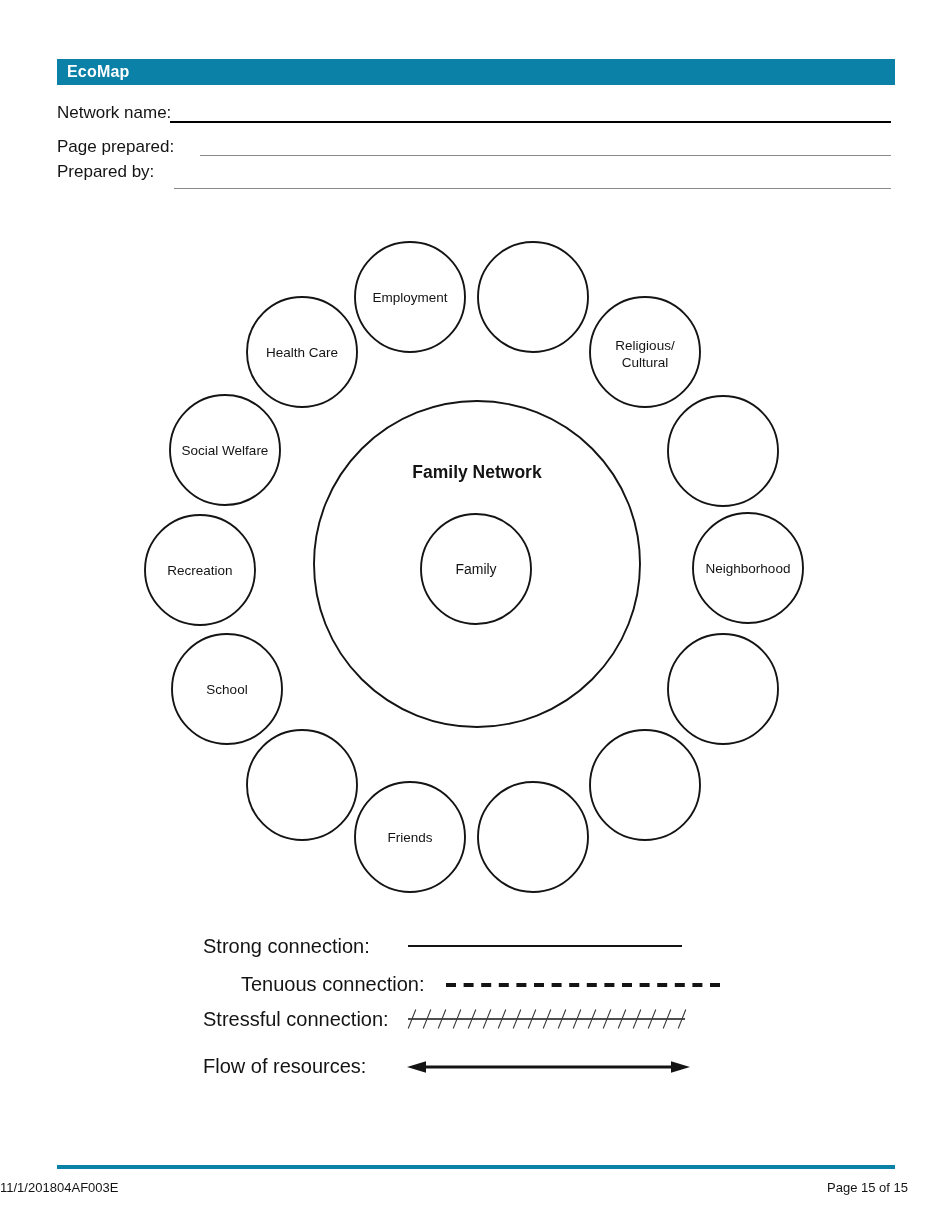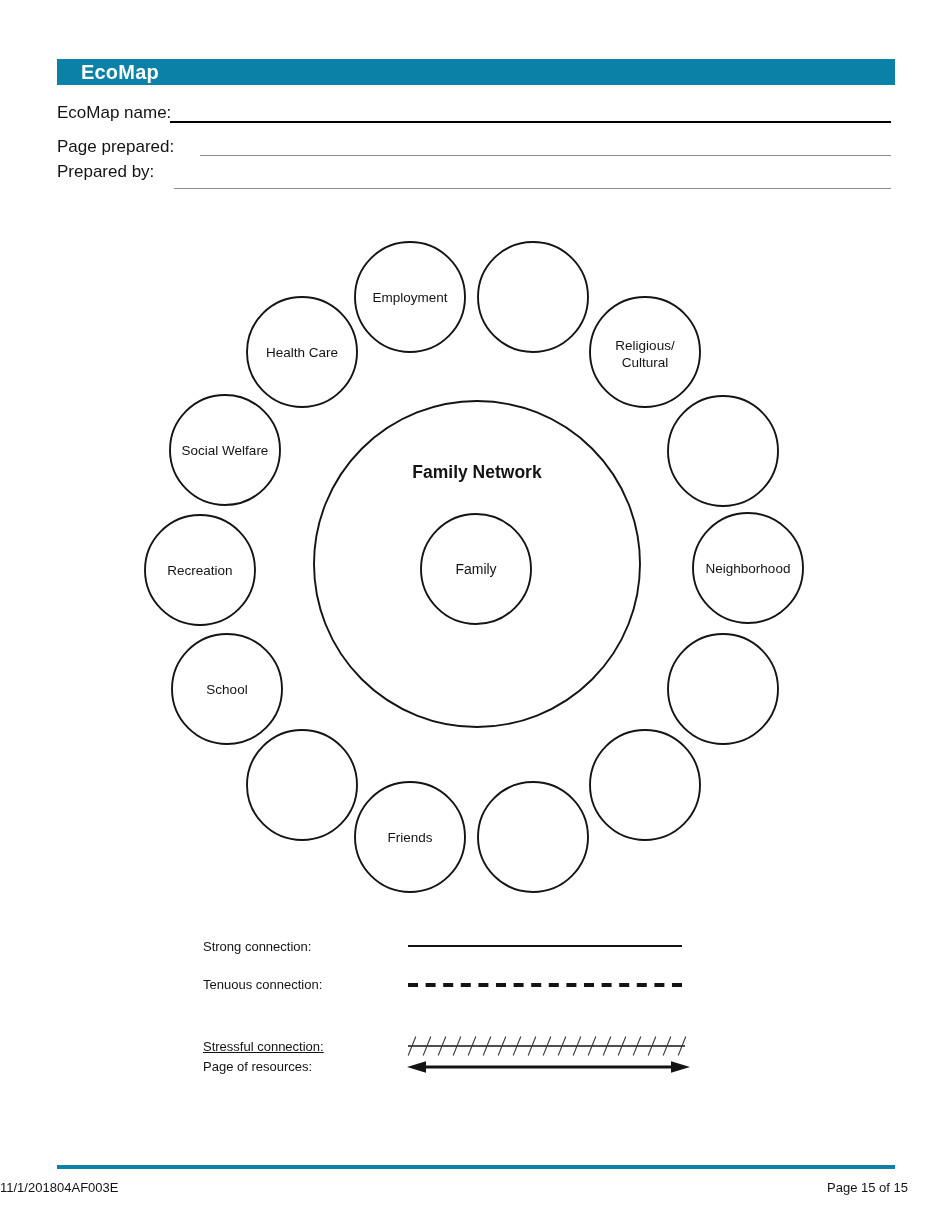--- a/index.html
+++ b/index.html
@@ -17,22 +17,22 @@
   .header-bar {
     position: absolute;
     left: 57px; top: 59px;
     width: 838px; height: 26px;
     background: #0b81a8;
     display: flex; align-items: center;
   }
   .header-bar .title {
     color: #ffffff;
     font-weight: bold;
-    font-size: 20px;
-    padding-left: 24px;
+    font-size: 16px;
+    padding-left: 10px;
     letter-spacing: 0.2px;
   }
 
   
   .field-label {
     position: absolute;
     left: 57px;
     font-size: 17px;
     color: #141414;
     white-space: nowrap;
@@ -55,21 +55,21 @@
   .legend-row {
     position: absolute;
     left: 203px;
     width: 520px; height: 26px;
     display: flex;
     align-items: center;
   }
   .legend-label {
     width: 203px;
     flex: none;
-    font-size: 13px;
+    font-size: 20px;
     color: #141414;
     white-space: nowrap;
   }
   .legend-glyph { flex: none; display: block; }
 
   
   .footer-rule {
     position: absolute;
     left: 57px; top: 1165px;
     width: 838px; height: 4px;
@@ -88,21 +88,21 @@
 </style>
 </head>
 <body>
 
 <div class="page">
 
   <div class="header-bar" style="background-color: rgb(11, 129, 168);">
     <span class="title">EcoMap</span>
   </div>
 
-  <span class="field-label" style="top:103px;">EcoMap name:</span>
+  <span class="field-label" style="top:103px;">Network name:</span>
   <div class="field-line dark" style="left:170px; width:721px; top:121px;"></div>
 
   <span class="field-label" style="top:136.5px;">Page prepared:</span>
   <div class="field-line light" style="left:200px; width:691px; top:155px;"></div>
 
   <span class="field-label" style="top:162px;">Prepared by:</span>
   <div class="field-line light" style="left:174px; width:717px; top:188px;"></div>
 
   <svg class="diagram" id="diagram" viewBox="0 0 950 1230">
       <circle cx="477" cy="564" r="163" fill="none" stroke="#141414" stroke-width="1.9"></circle>
@@ -134,27 +134,27 @@
       <text x="302" y="357" text-anchor="middle" fill="#141414" font-family="Liberation Sans, sans-serif" font-size="13.5">Health Care</text>
     </svg>
 
   <div id="legend">
       <div class="legend-row" style="top: 933px;">
         <span class="legend-label">Strong connection:</span>
         <svg width="285" height="26" viewBox="0 0 285 26" class="legend-glyph">
           <line x1="2" y1="13" x2="276" y2="13" stroke="#141414" stroke-width="2.2"></line>
         </svg>
       </div>
-      <div class="legend-row" style="top: 971.5px;">
+      <div class="legend-row" style="top: 971.5px; margin-left: 38px;">
         <span class="legend-label">Tenuous connection:</span>
         <svg width="285" height="26" viewBox="0 0 285 26" class="legend-glyph">
           <line x1="2" y1="13" x2="277" y2="13" stroke="#141414" stroke-width="3.8" stroke-dasharray="10 7.6"></line>
         </svg>
       </div>
-      <div class="legend-row" style="top: 1033px; text-decoration: underline;">
+      <div class="legend-row" style="top: 1006px;">
         <span class="legend-label">Stressful connection:</span>
         <svg width="285" height="26" viewBox="0 0 285 26" class="legend-glyph">
           <line x1="2" y1="13" x2="279" y2="13" stroke="#141414" stroke-width="1.6"></line>
           <line x1="9.8" y1="3.5" x2="2.2" y2="22.5" stroke="#3a3a3a" stroke-width="1.1"></line>
           <line x1="24.8" y1="3.5" x2="17.2" y2="22.5" stroke="#3a3a3a" stroke-width="1.1"></line>
           <line x1="39.8" y1="3.5" x2="32.2" y2="22.5" stroke="#3a3a3a" stroke-width="1.1"></line>
           <line x1="54.8" y1="3.5" x2="47.2" y2="22.5" stroke="#3a3a3a" stroke-width="1.1"></line>
           <line x1="69.8" y1="3.5" x2="62.2" y2="22.5" stroke="#3a3a3a" stroke-width="1.1"></line>
           <line x1="84.8" y1="3.5" x2="77.2" y2="22.5" stroke="#3a3a3a" stroke-width="1.1"></line>
           <line x1="99.8" y1="3.5" x2="92.2" y2="22.5" stroke="#3a3a3a" stroke-width="1.1"></line>
@@ -166,21 +166,21 @@
           <line x1="189.8" y1="3.5" x2="182.2" y2="22.5" stroke="#3a3a3a" stroke-width="1.1"></line>
           <line x1="204.8" y1="3.5" x2="197.2" y2="22.5" stroke="#3a3a3a" stroke-width="1.1"></line>
           <line x1="219.8" y1="3.5" x2="212.2" y2="22.5" stroke="#3a3a3a" stroke-width="1.1"></line>
           <line x1="234.8" y1="3.5" x2="227.2" y2="22.5" stroke="#3a3a3a" stroke-width="1.1"></line>
           <line x1="249.8" y1="3.5" x2="242.2" y2="22.5" stroke="#3a3a3a" stroke-width="1.1"></line>
           <line x1="264.8" y1="3.5" x2="257.2" y2="22.5" stroke="#3a3a3a" stroke-width="1.1"></line>
           <line x1="279.8" y1="3.5" x2="272.2" y2="22.5" stroke="#3a3a3a" stroke-width="1.1"></line>
         </svg>
       </div>
       <div class="legend-row" style="top: 1053.5px;">
-        <span class="legend-label">Page of resources:</span>
+        <span class="legend-label">Flow of resources:</span>
         <svg width="285" height="26" viewBox="0 0 285 26" class="legend-glyph">
           <line x1="15" y1="13" x2="270" y2="13" stroke="#141414" stroke-width="2.8"></line>
           <polygon points="1,13 20,7.2 20,18.8" fill="#141414"></polygon>
           <polygon points="284,13 265,7.2 265,18.8" fill="#141414"></polygon>
         </svg>
       </div>
     </div>
 
   <div class="footer-rule" style="background-color: rgb(11, 129, 168);"></div>
   <span class="footer-text footer-left">04AF003E</span>

